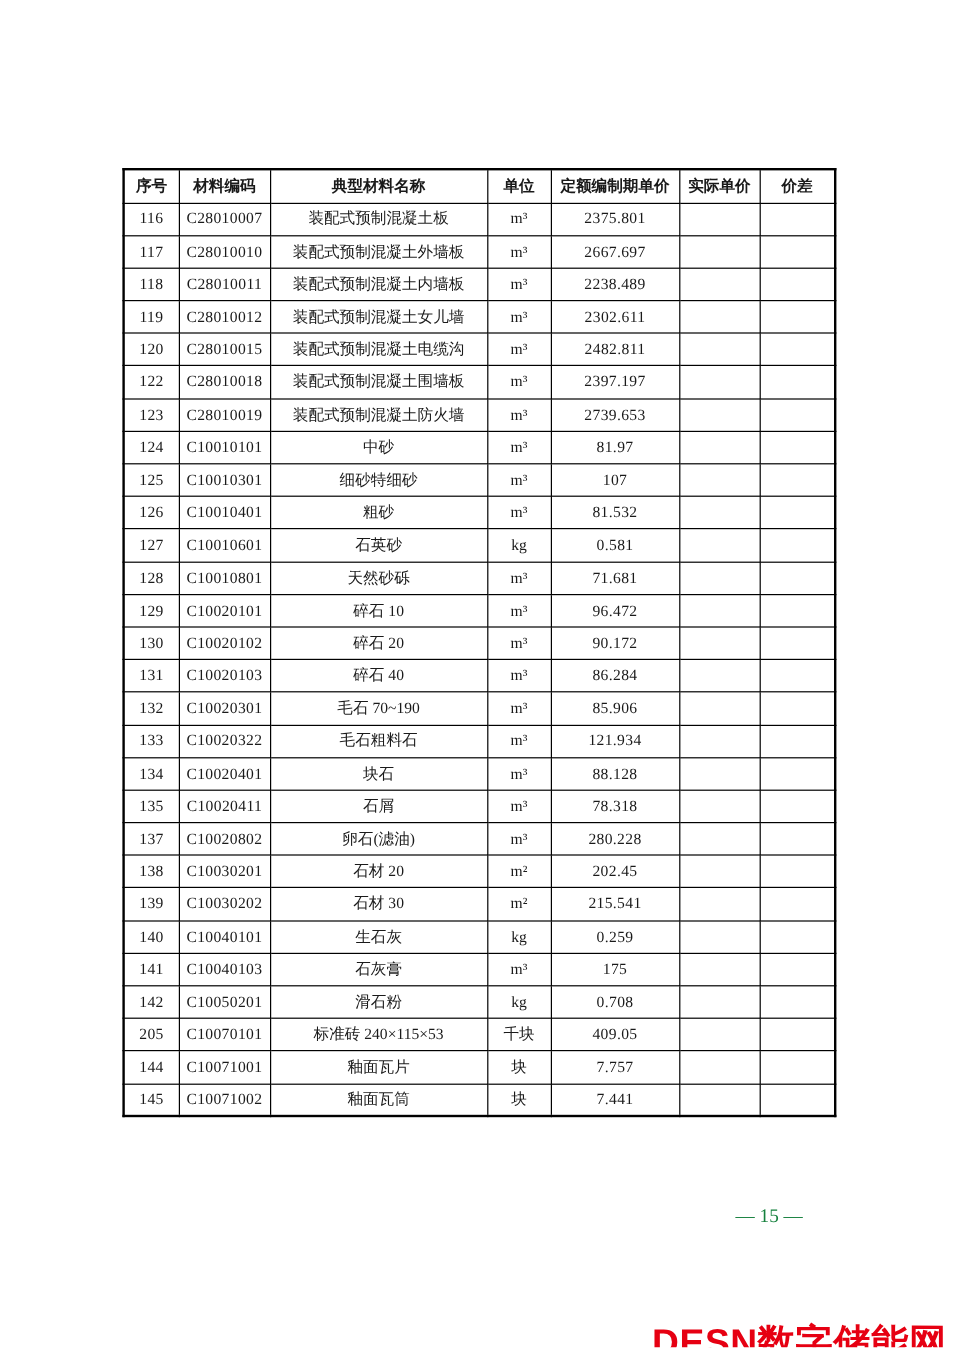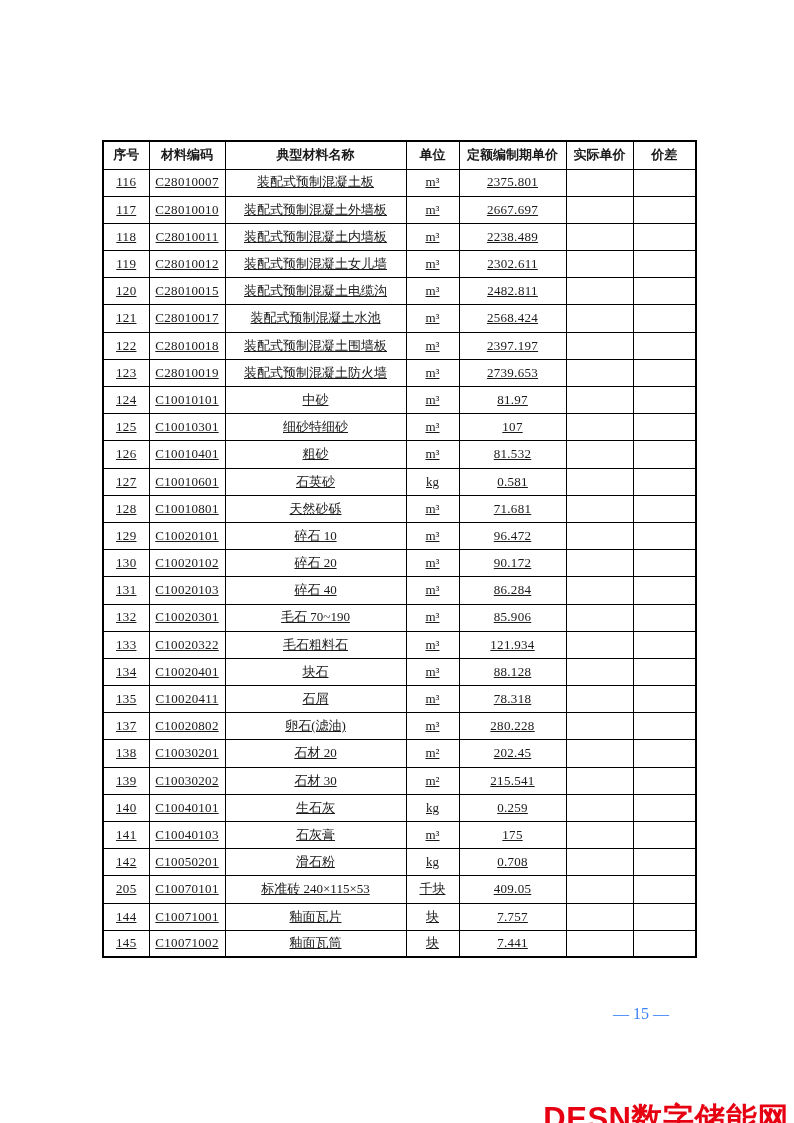--- a/index.html
+++ b/index.html
@@ -27,31 +27,31 @@
     vertical-align:middle;
     font-size:13px;
     line-height:1.1;
     overflow:hidden;
     white-space:nowrap;
     padding:0;
   }
   table.materials { border:2px solid #000; }
   thead tr { height:28px; }
   thead th { font-weight:bold; font-size:13px; }
-  tbody tr { height:27.2px;text-decoration:underline; }
+  tbody tr { height:27.2px; }
   td.c-name { text-align:left; padding-left:9px; }
   td.c-no, td.c-code, td.c-price { letter-spacing:0.3px; }
   td.c-unit { font-size:12.5px; }
   .pageno {
     position:absolute;
     top:1005px; left:608px;
     width:66px;
     text-align:center;
     font-size:16px;
-    color:#3b82f6;
+    color:#15803d;
     font-family:"Liberation Serif","DejaVu Serif",serif;
   }
   .logo {
     position:absolute;
     top:1065px; right:5px;
     font-family:"Liberation Sans","DejaVu Sans",sans-serif;
     font-weight:bold;
     font-size:31px;
     letter-spacing:0.5px;
     white-space:nowrap;
@@ -124,29 +124,20 @@
         <tr>
       <td class="c-no">120</td>
       <td class="c-code">C28010015</td>
       <td class="c-name">装配式预制混凝土电缆沟</td>
       <td class="c-unit">m³</td>
       <td class="c-price">2482.811</td>
       <td class="c-actual"></td>
       <td class="c-diff"></td>
     </tr>
         <tr>
-      <td class="c-no">121</td>
-      <td class="c-code">C28010017</td>
-      <td class="c-name">装配式预制混凝土水池</td>
-      <td class="c-unit">m³</td>
-      <td class="c-price">2568.424</td>
-      <td class="c-actual"></td>
-      <td class="c-diff"></td>
-    </tr>
-        <tr>
       <td class="c-no">122</td>
       <td class="c-code">C28010018</td>
       <td class="c-name">装配式预制混凝土围墙板</td>
       <td class="c-unit">m³</td>
       <td class="c-price">2397.197</td>
       <td class="c-actual"></td>
       <td class="c-diff"></td>
     </tr>
         <tr>
       <td class="c-no">123</td>

